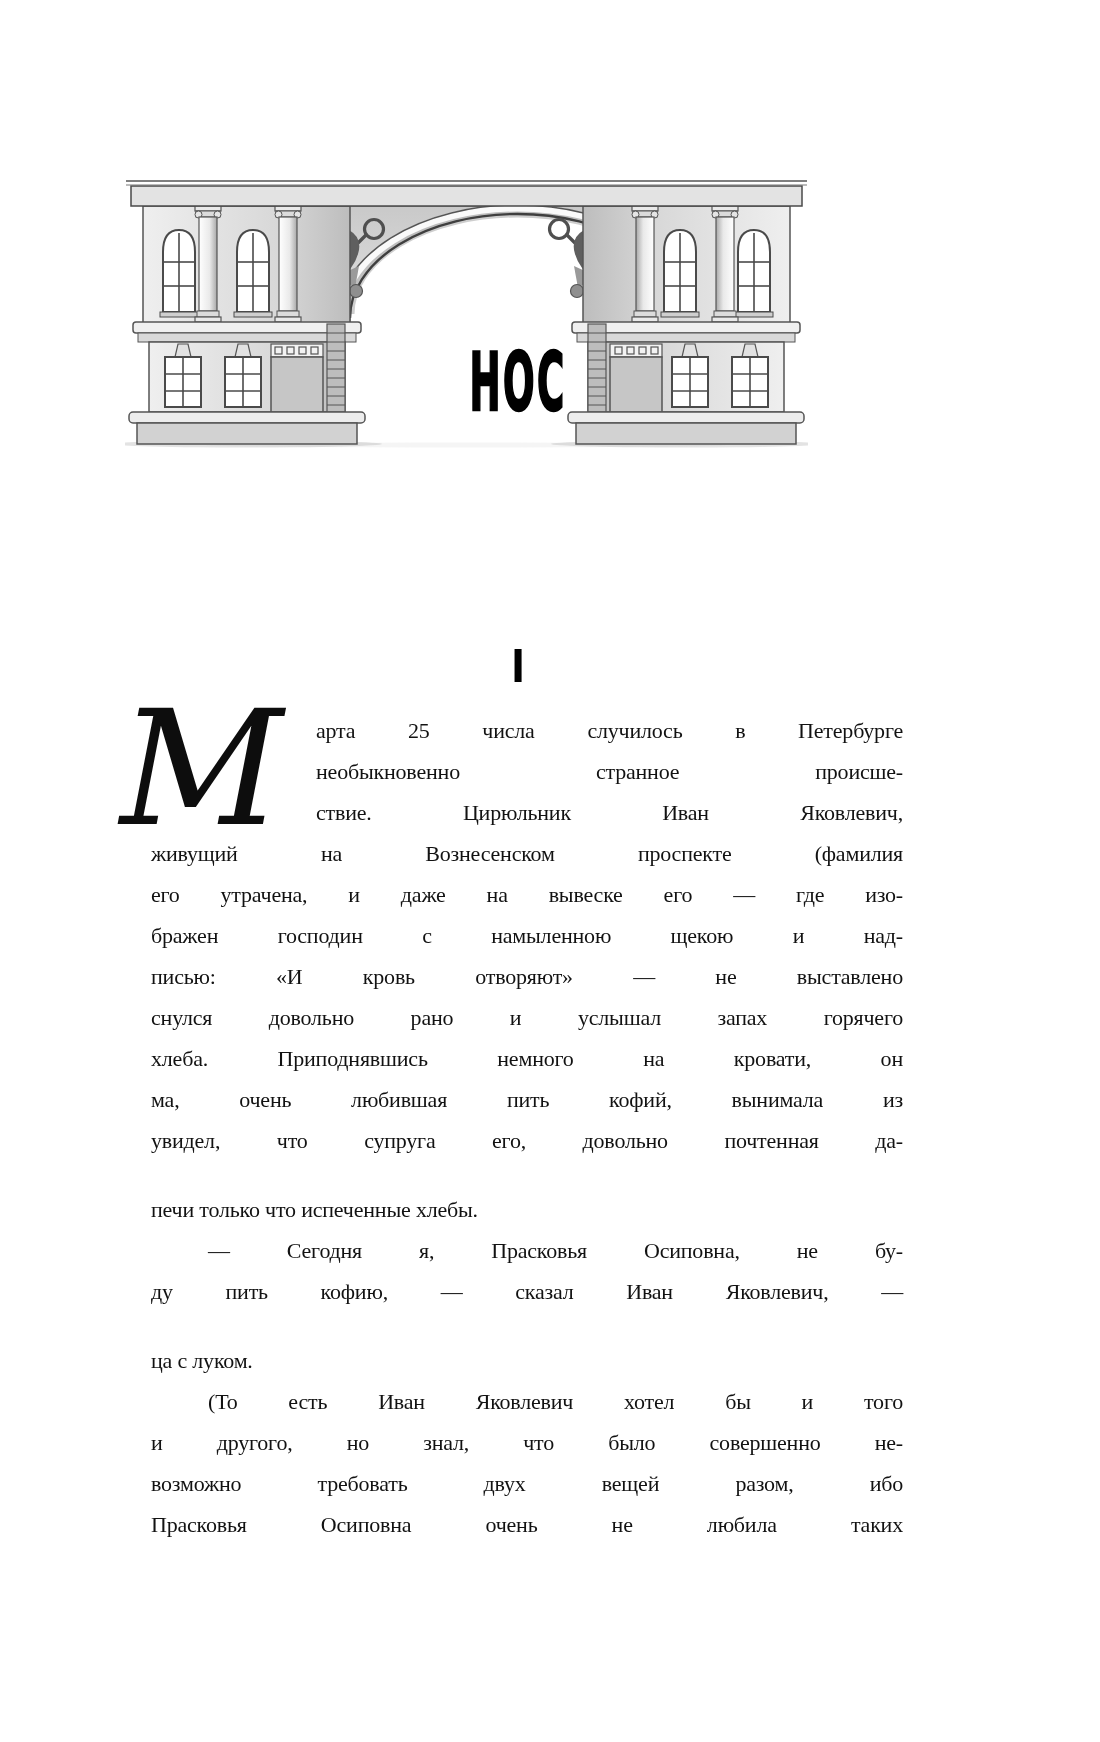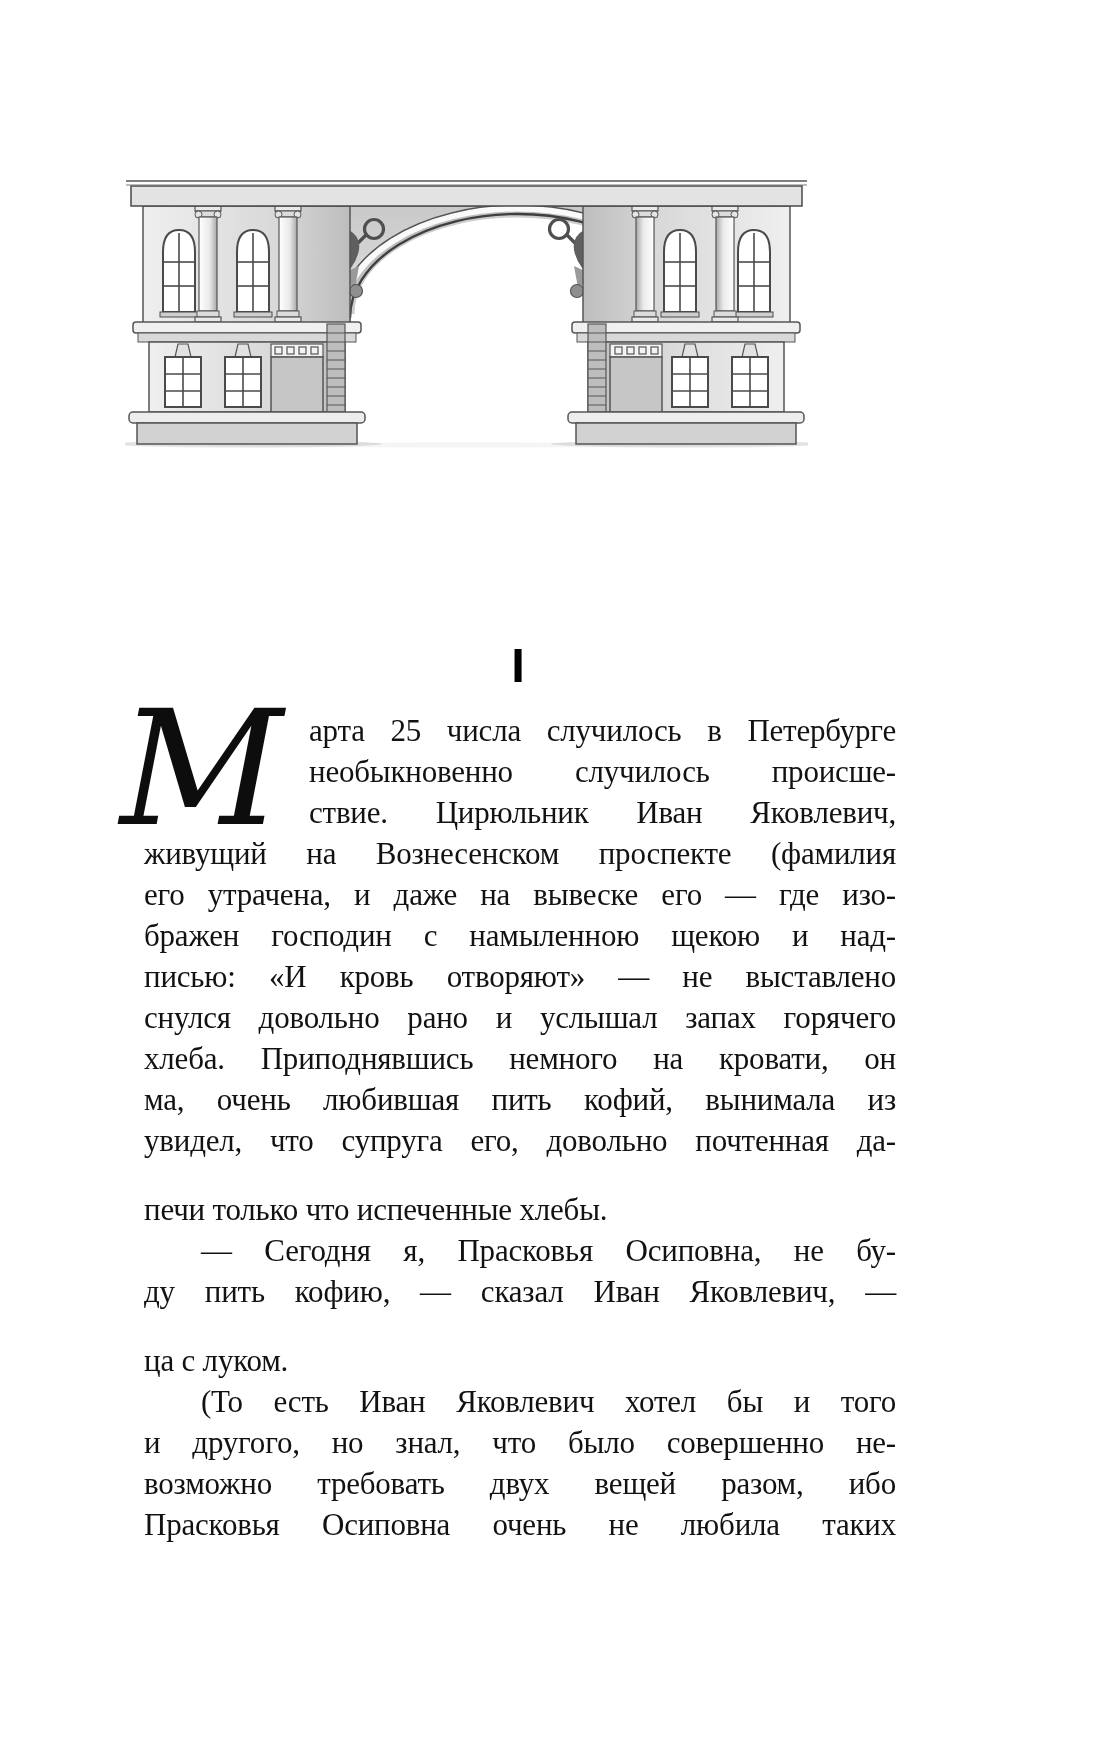--- a/index.html
+++ b/index.html
@@ -18,22 +18,22 @@
     transform:scale(0.60,1.28);transform-origin:center;
     -webkit-text-stroke:2px #000;color:#000;
   }
   
   .numeral{
     position:absolute;left:368px;top:641px;width:300px;text-align:center;
     font-family:"Liberation Sans",sans-serif;font-weight:700;font-size:49px;line-height:1;color:#000;
   }
   
   .body-text{
-    position:absolute;left:144px;top:710px;width:752px;
-    font-size:31px;line-height:41px;letter-spacing:-0.2px;color:#121212;
+    position:absolute;left:151px;top:710px;width:752px;
+    font-size:22px;line-height:41px;letter-spacing:-0.2px;color:#121212;
   }
   .ln{text-align:justify;text-align-last:justify;}
   .ln.last{text-align-last:left;margin-top:28px;}
   .ln.dc{margin-left:165px;}
   .ln.ind{text-indent:57px;}
   .dropcap{
     position:absolute;left:120px;top:689px;
     font-family:"DejaVu Serif",serif;font-style:italic;font-weight:400;
     font-size:159px;line-height:1;color:#0d0d0d;
   }
@@ -163,28 +163,31 @@
         </g>
 
       <g>
         <rect x="6" y="14" width="671" height="20" fill="#e3e3e3" stroke="#4a4a4a" stroke-width="1.5"></rect>
         <line x1="1" y1="9" x2="682" y2="9" stroke="#555" stroke-width="1.5"></line>
         <line x1="1" y1="13" x2="682" y2="13" stroke="#777" stroke-width="1"></line>
       </g>
     </svg>
   </div>
 
+  <div class="title">
+    <span>НОС</span>
+  </div>
 
   <div class="numeral">I</div>
 
   <div class="dropcap">М</div>
 
   <div class="body-text">
     <div class="ln dc">арта 25 числа случилось в Петербурге</div>
-    <div class="ln dc">необыкновенно случилось происше-</div>
+    <div class="ln dc">необыкновенно странное происше-</div>
     <div class="ln dc">ствие. Цирюльник Иван Яковлевич,</div>
     <div class="ln">живущий на Вознесенском проспекте (фамилия</div>
     <div class="ln">его утрачена, и даже на вывеске его — где изо-</div>
     <div class="ln">бражен господин с намыленною щекою и над-</div>
     <div class="ln">писью: «И кровь отворяют» — не выставлено</div>
     <div class="ln">снулся довольно рано и услышал запах горячего</div>
     <div class="ln">хлеба. Приподнявшись немного на кровати, он</div>
     <div class="ln">ма, очень любившая пить кофий, вынимала из</div>
     <div class="ln">увидел, что супруга его, довольно почтенная да-</div>
     <div class="ln last">печи только что испеченные хлебы.</div>

